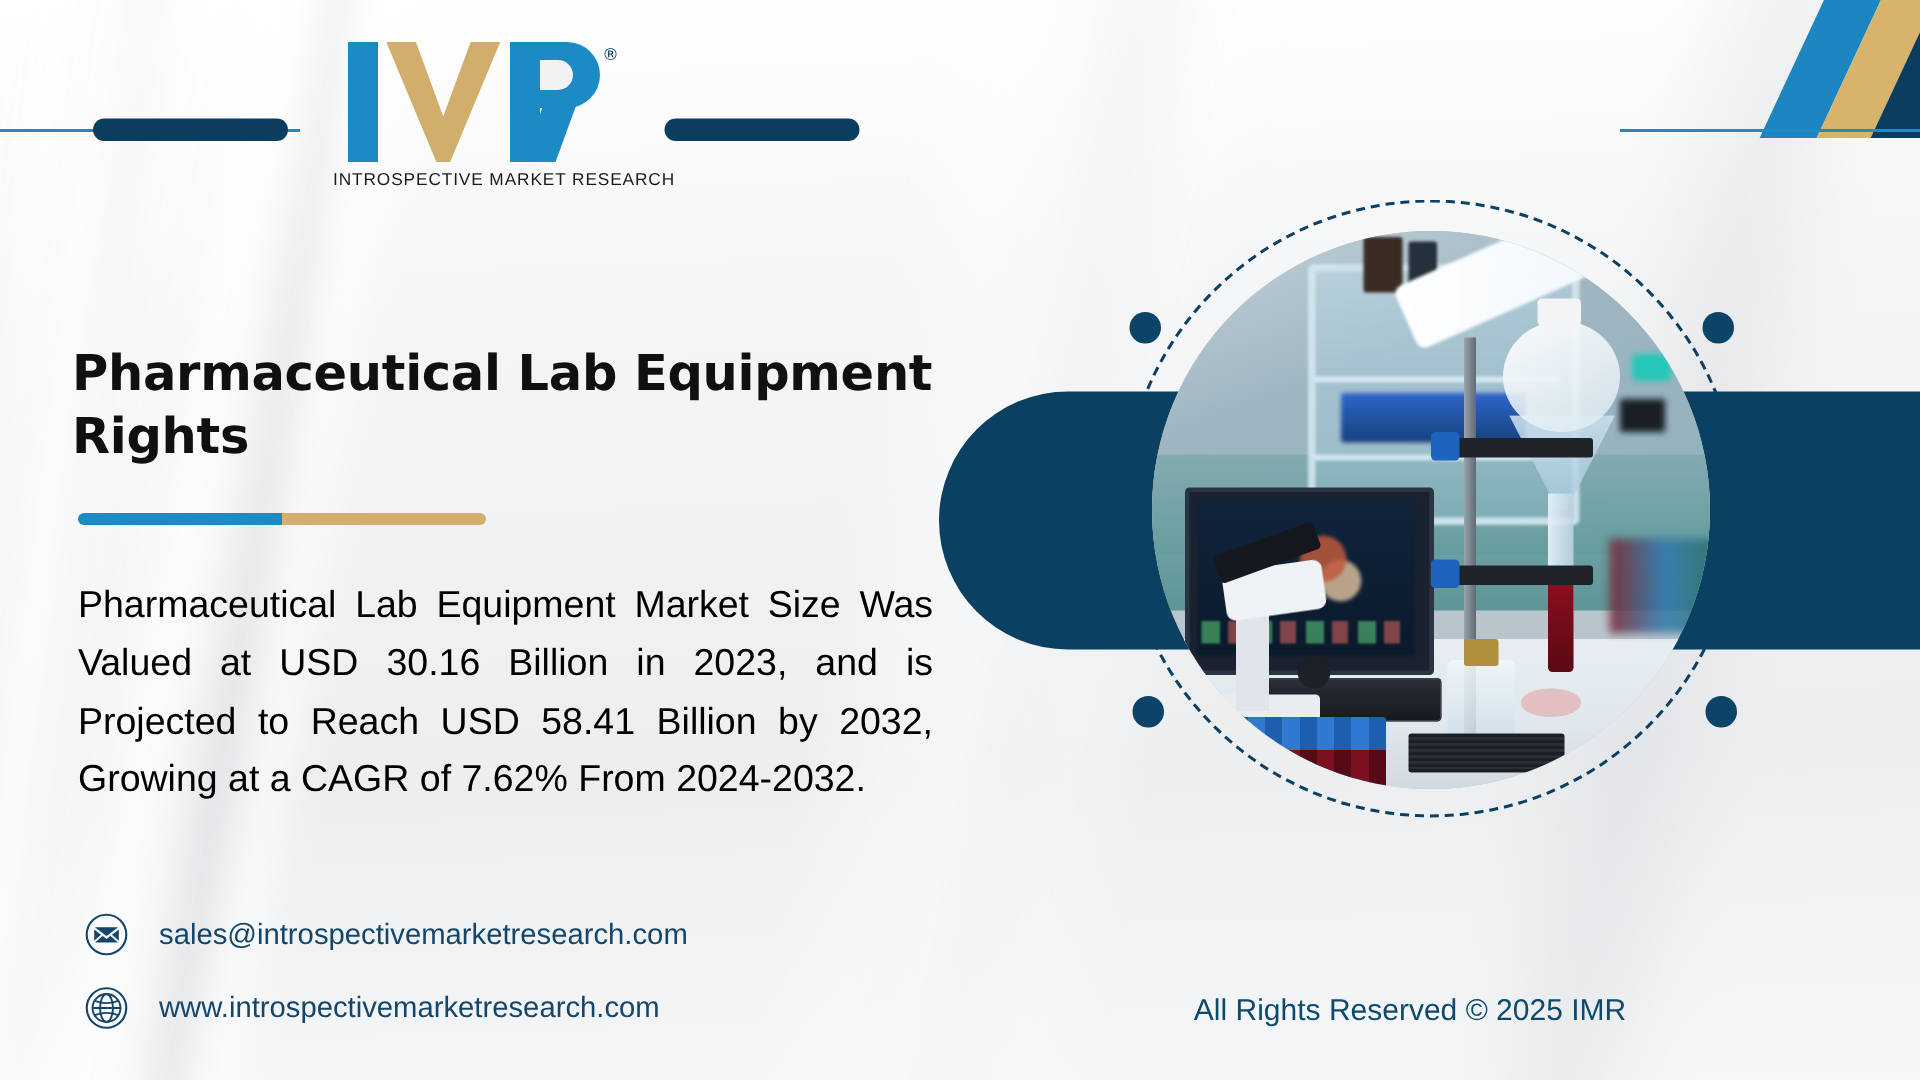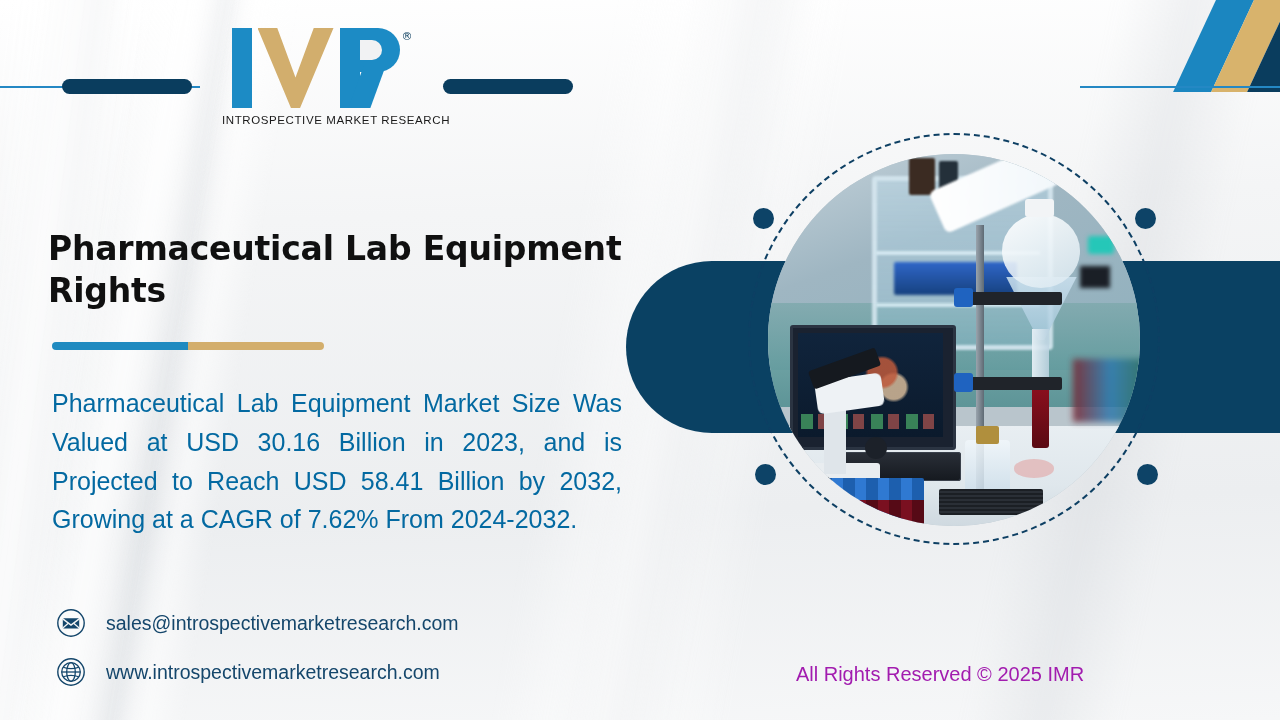--- a/index.html
+++ b/index.html
@@ -169,21 +169,21 @@
 
   
   .desc {
     position: absolute;
     left: 52px;
     top: 384px;
     width: 570px;
     font-family: "Liberation Sans", sans-serif;
     font-size: 25px;
     line-height: 1.55;
-    color: #0369a1;
+    color: #000000;
     text-align: justify;
     text-justify: inter-word;
   }
 
   
   .contact {
     position: absolute;
     display: flex;
     align-items: center;
     gap: 20px;
@@ -205,21 +205,21 @@
 
   
   .copyright {
     position: absolute;
     left: 740px;
     top: 663px;
     width: 400px;
     text-align: center;
     font-family: "Liberation Sans", sans-serif;
     font-size: 20px;
-    color: #a21caf;
+    color: #0c4a6e;
     white-space: nowrap;
   }
 
   
   .stripes {
     position: absolute;
     top: 0;
     left: 1080px;
     width: 200px;
     height: 92px;

